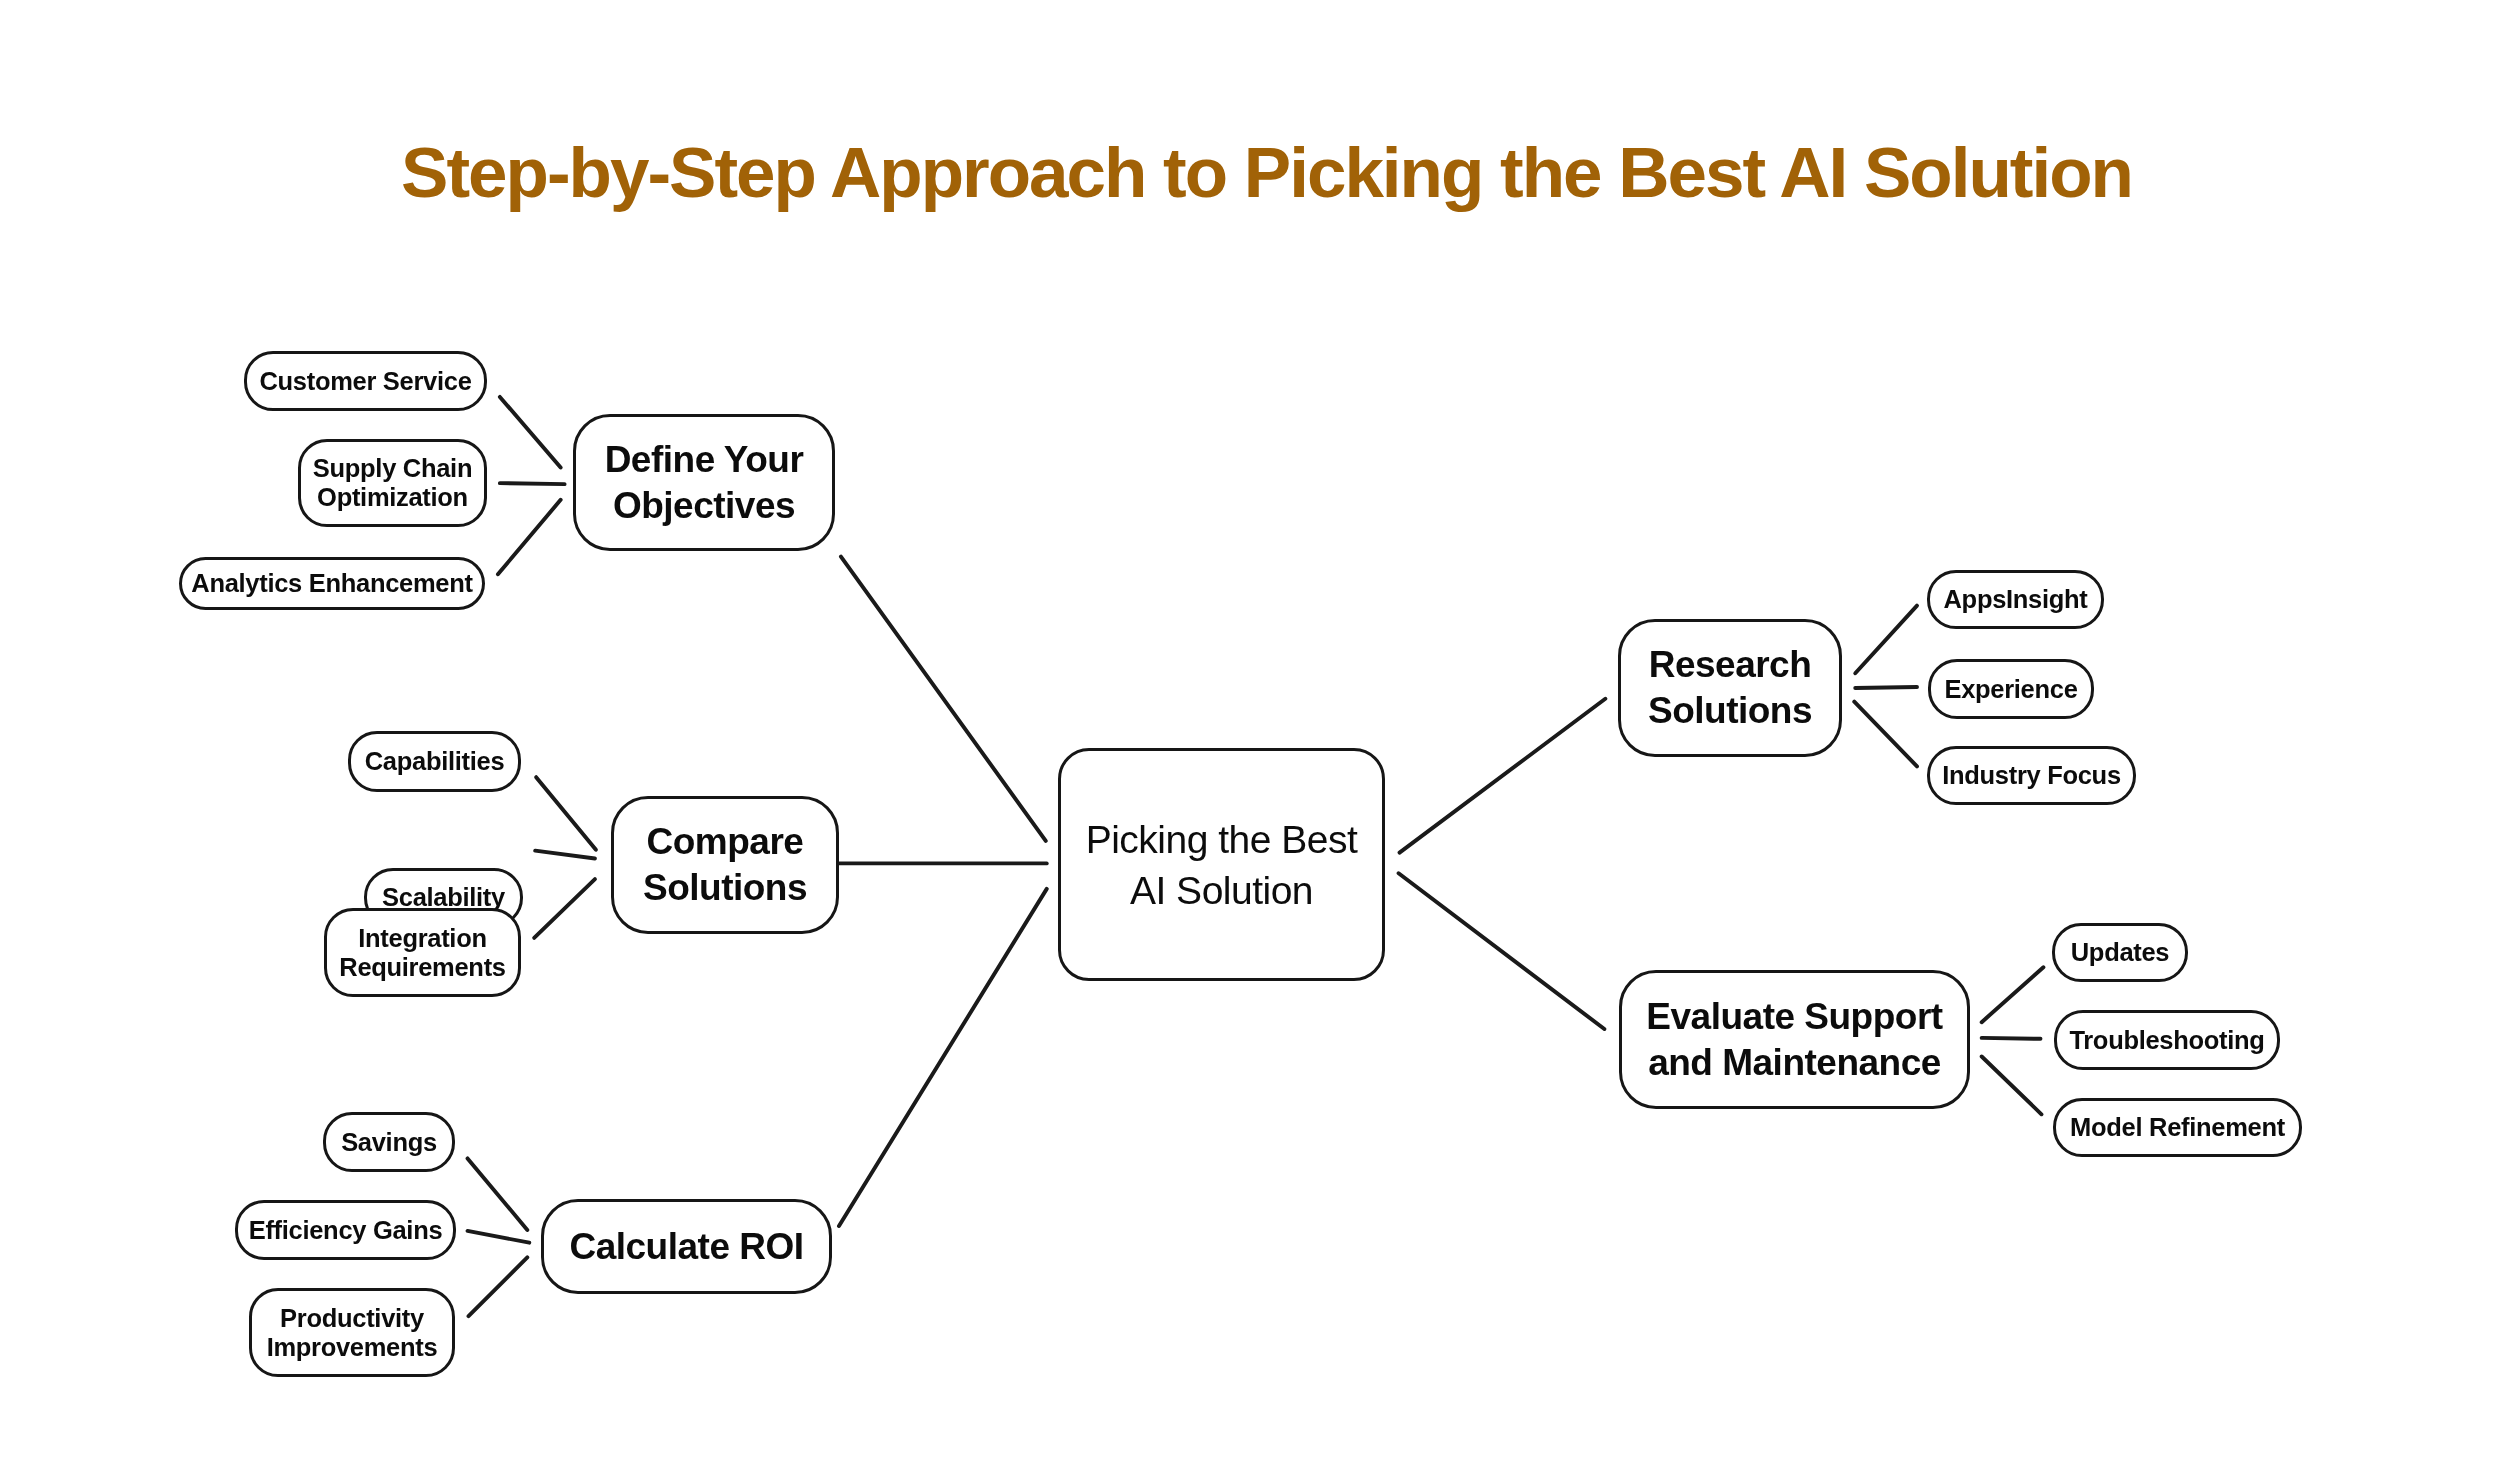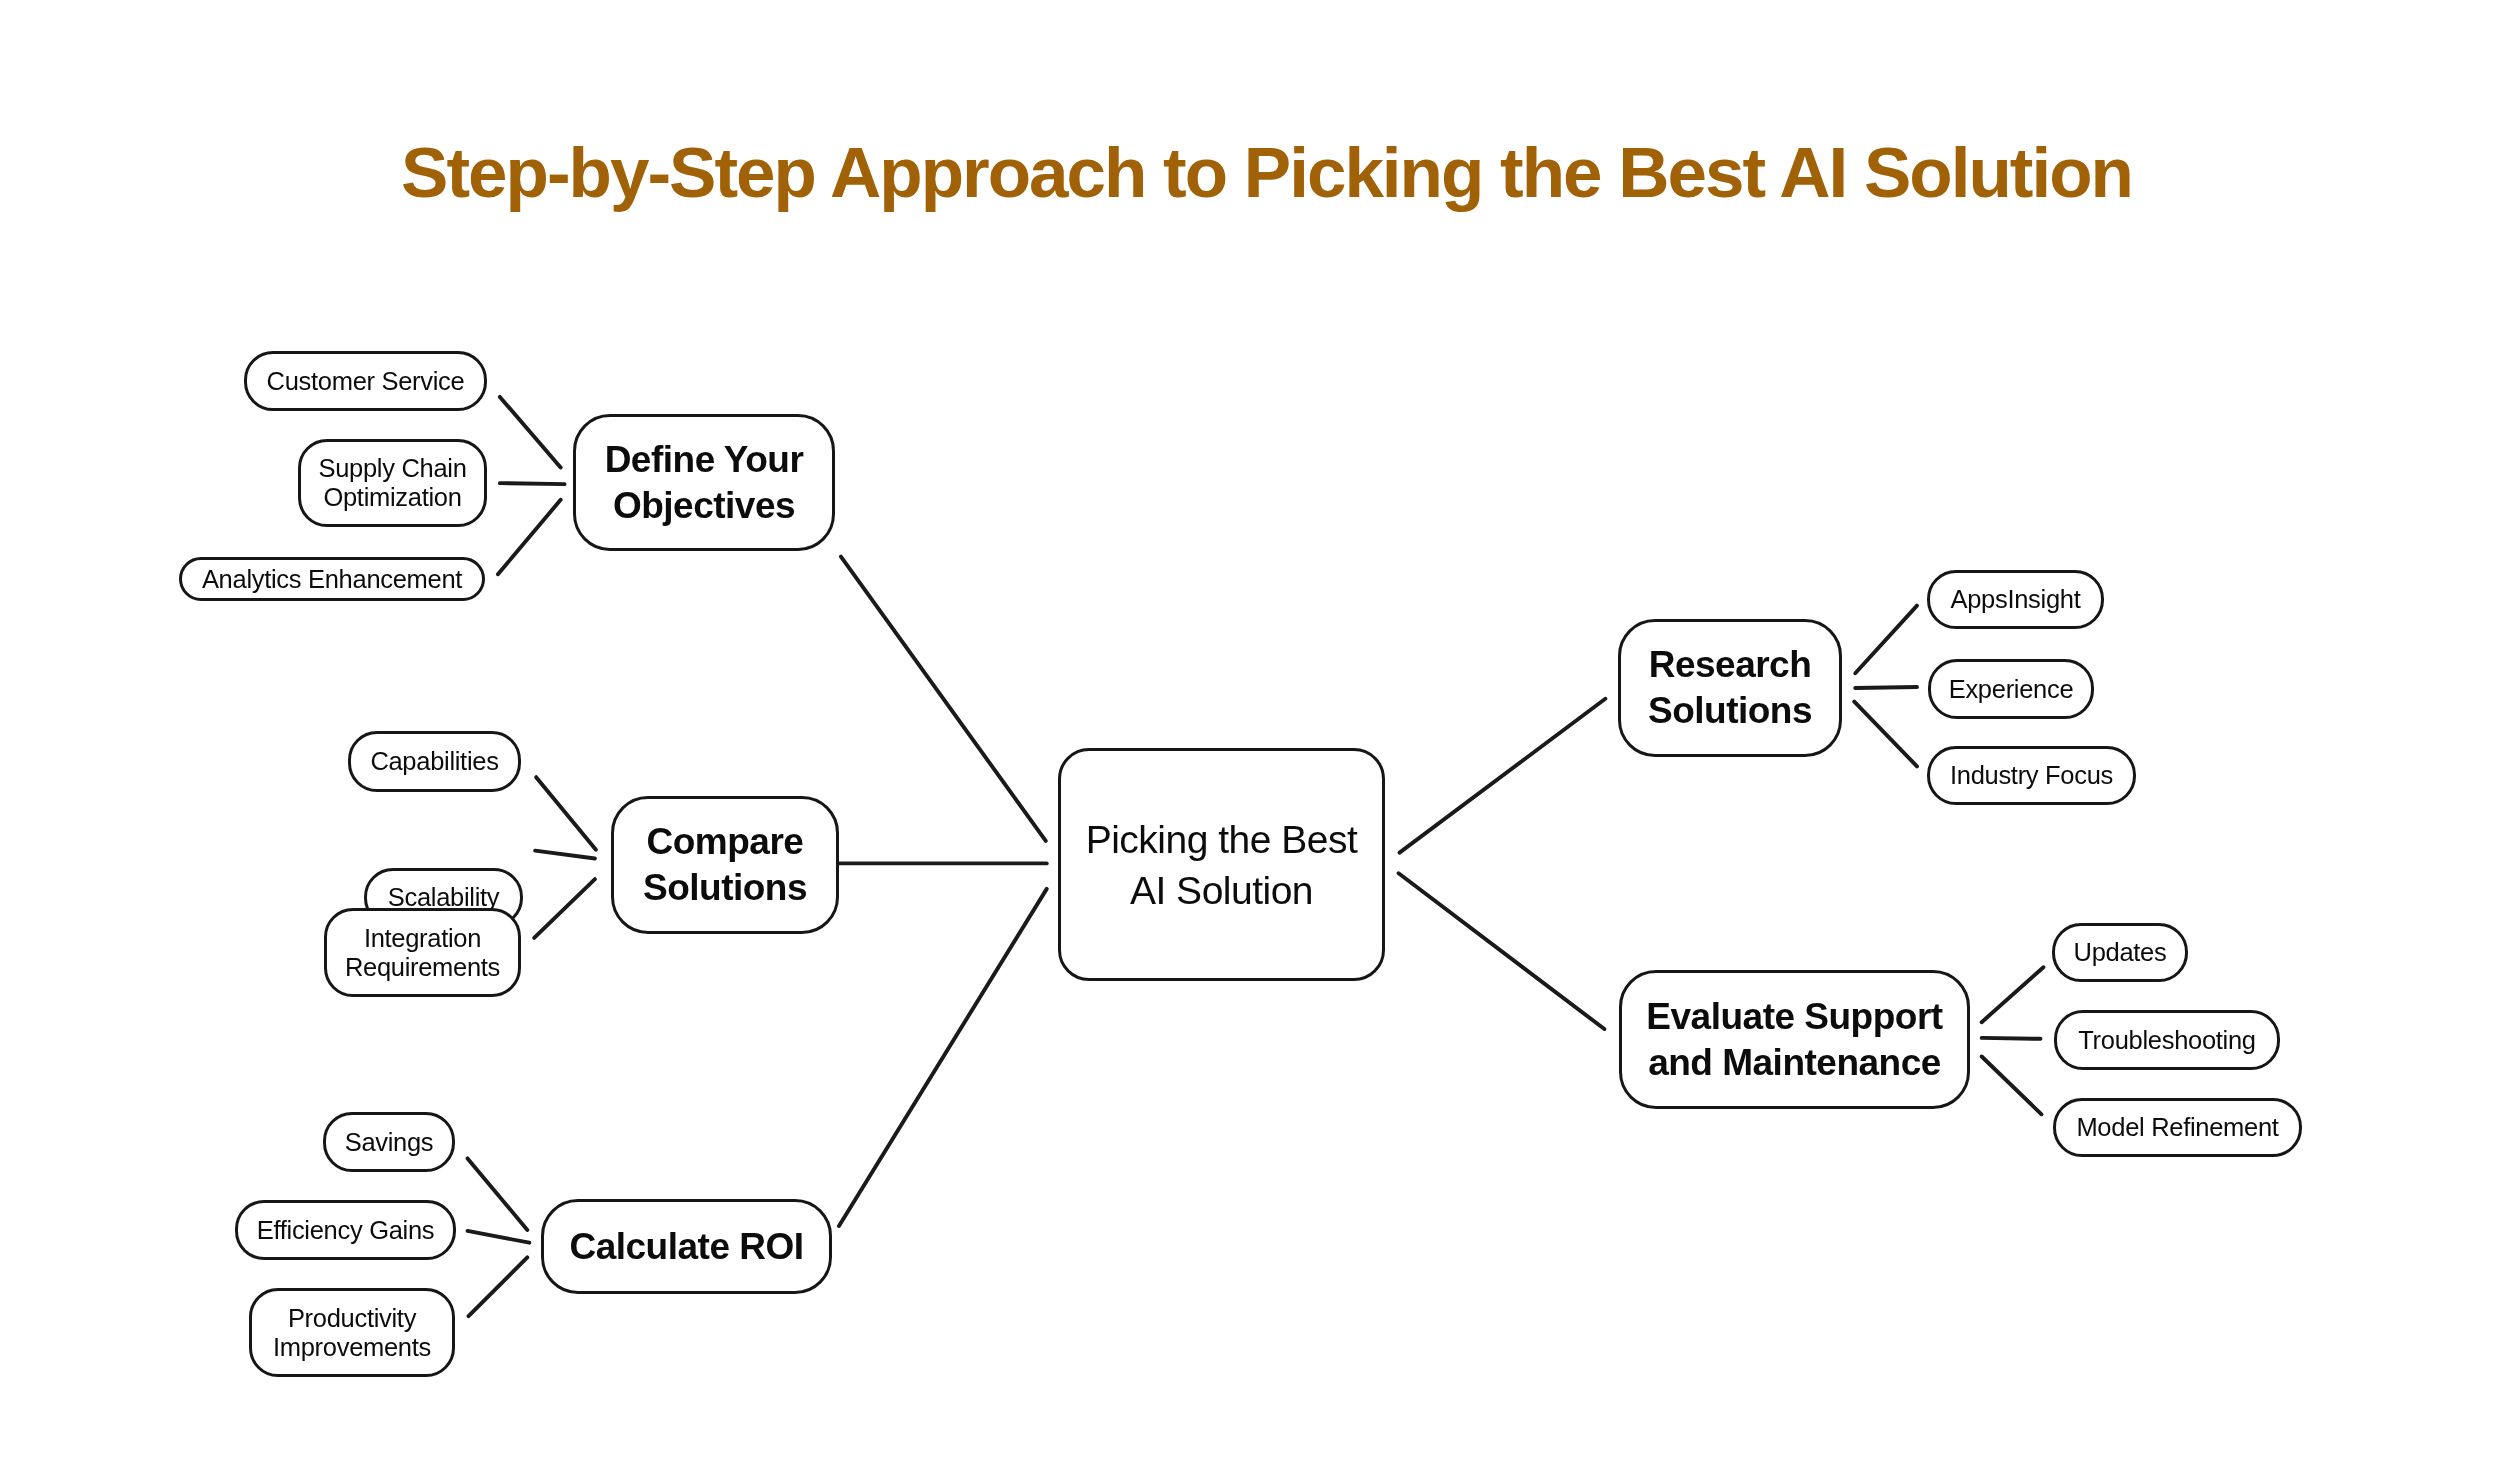--- a/index.html
+++ b/index.html
@@ -64,37 +64,37 @@
     border-radius: 37px;
     font-size: 37px;
     font-weight: 700;
     line-height: 46px;
     letter-spacing: -0.5px;
     padding: 0 0;
   }
   .node.leaf {
     border-radius: 29px;
     font-size: 25.5px;
-    font-weight: 400;
+    font-weight: 700;
     line-height: 29px;
     letter-spacing: -0.3px;
     padding: 0 3.9px;
   }
   
   #n-root            { left: 1058px; top: 748px;  width: 327px; height: 233px; }
   
   #n-define          { left: 573px;  top: 414px;  width: 262px; height: 137px; }
   #n-compare         { left: 611px;  top: 796px;  width: 228px; height: 138px; }
   #n-roi             { left: 541px;  top: 1199px; width: 291px; height: 95px;  }
   #n-research        { left: 1618px; top: 619px;  width: 224px; height: 138px; }
   #n-evaluate        { left: 1619px; top: 970px;  width: 351px; height: 139px; }
   
   #n-customer        { left: 244px;  top: 351px;  width: 243px; height: 60px; }
   #n-supply          { left: 298px;  top: 439px;  width: 189px; height: 88px; }
-  #n-analytics       { left: 179px;  top: 557px;  width: 306px; height: 44px; }
+  #n-analytics       { left: 179px;  top: 557px;  width: 306px; height: 53px; }
   #n-capabilities    { left: 348px;  top: 731px;  width: 173px; height: 61px; }
   #n-scalability     { left: 364px;  top: 820px;  width: 159px; height: 59px; margin-top: 48px; }
   #n-integration     { left: 324px;  top: 908px;  width: 197px; height: 89px; }
   #n-savings         { left: 323px;  top: 1112px; width: 132px; height: 60px; }
   #n-efficiency      { left: 235px;  top: 1200px; width: 221px; height: 60px; }
   #n-productivity    { left: 249px;  top: 1288px; width: 206px; height: 89px; }
   
   #n-appsinsight     { left: 1927px; top: 570px;  width: 177px; height: 59px; }
   #n-experience      { left: 1928px; top: 659px;  width: 166px; height: 60px; }
   #n-industry        { left: 1927px; top: 746px;  width: 209px; height: 59px; }

